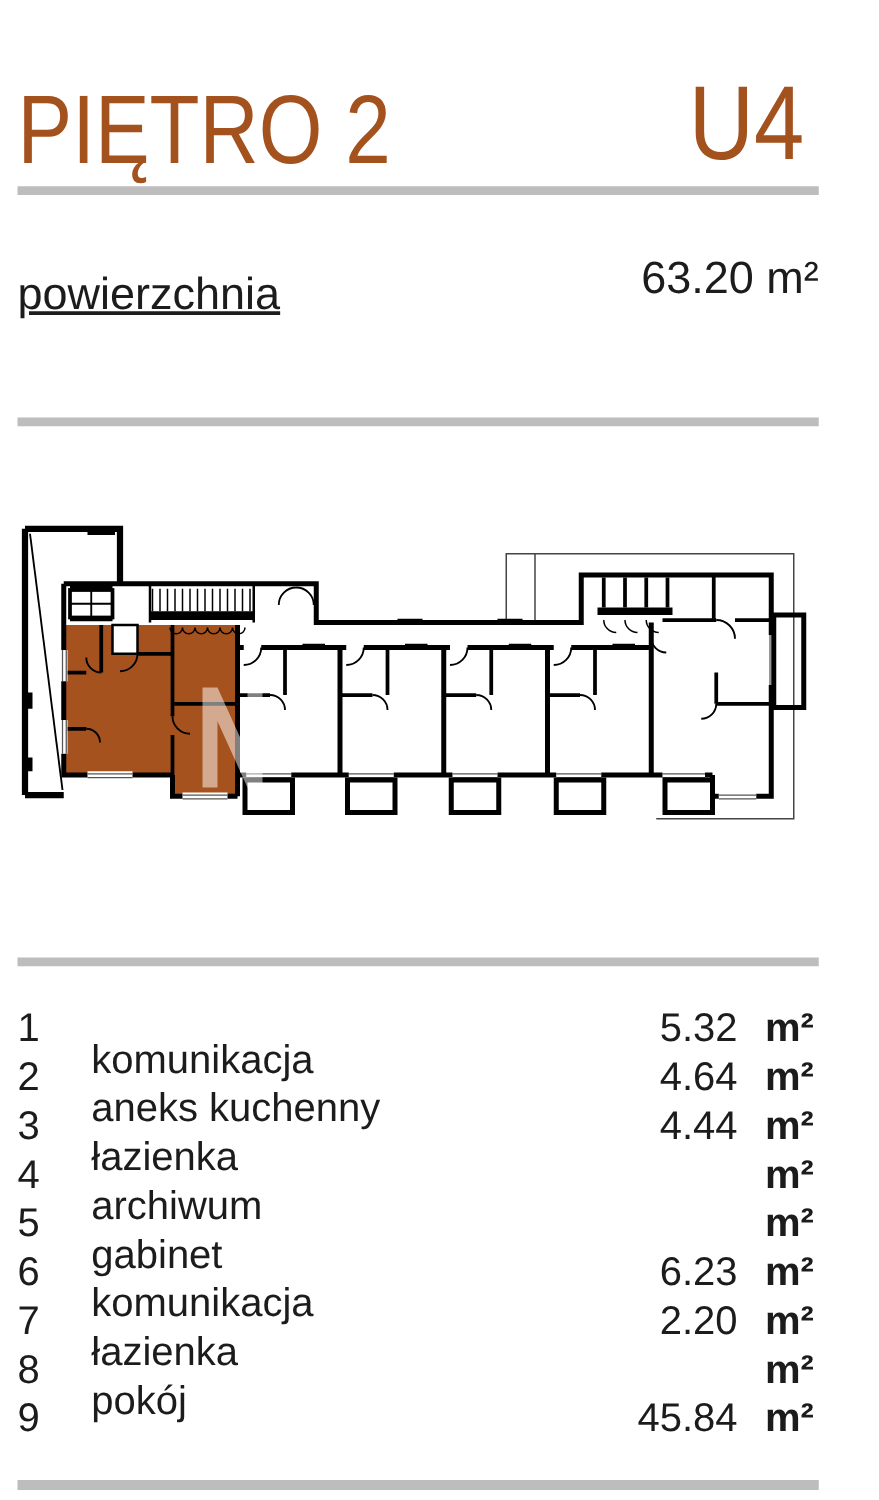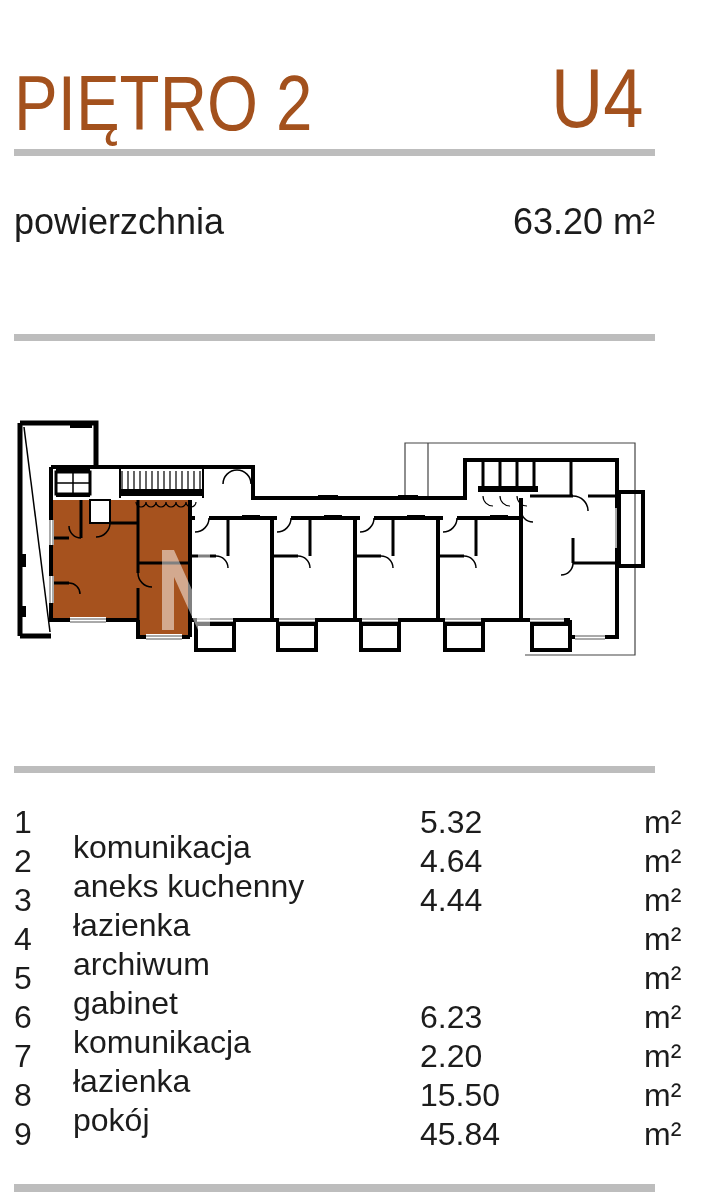--- a/index.html
+++ b/index.html
@@ -13,29 +13,29 @@
     left:14px;top:64px;font-size:78px;line-height:1;color:var(--accent,#a3511d);
     transform:scaleX(0.84);transform-origin:left top;white-space:nowrap;
   }
   .unit-code{
     right:60px;top:56px;font-size:84px;line-height:1;color:var(--accent,#a3511d);
     transform:scaleX(0.86);transform-origin:right top;white-space:nowrap;
   }
   .divider{
     left:14px;width:641px;height:7px;background:var(--divider,#bdbdbd);
   }
-  .area-label{left:14px;top:204px;font-size:36px;line-height:1;}
+  .area-label{left:14px;top:217px;font-size:36px;line-height:1;text-decoration:underline;}
   .area-value{right:48px;top:204px;font-size:36px;line-height:1;white-space:nowrap;}
   .plan-wrap{left:13px;top:418px;width:650px;height:245px;}
   .rooms{left:0;top:803px;width:703px;}
   .room-row{position:relative;height:39px;font-size:32px;line-height:39px;}
   .room-row .num{position:absolute;left:14px;}
   .room-row .nm{position:absolute;left:73px;white-space:nowrap;margin-top:25px;}
-  .room-row .val{position:absolute;left:420px;width:170px;}
-  .room-row .un{position:absolute;left:644px;}
+  .room-row .val{position:absolute;left:420px;width:170px;text-align:right;}
+  .room-row .un{position:absolute;left:612px;font-weight:bold;}
   svg{display:block;}
 </style>
 </head>
 <body>
 
 <div class="abs title">PIĘTRO 2</div>
 <div class="abs unit-code">U4</div>
 <div class="abs divider" style="top:149px"></div>
 
 <div class="abs area-label">powierzchnia</div>
@@ -202,21 +202,20 @@
   </div>
     <div class="room-row">
     <span class="num">7</span>
     <span class="nm">łazienka</span>
     <span class="val">2.20</span>
     <span class="un">m²</span>
   </div>
     <div class="room-row">
     <span class="num">8</span>
     <span class="nm">pokój</span>
-    <span class="val">15.50</span>
     <span class="un">m²</span>
   </div>
     <div class="room-row">
     <span class="num">9</span>
     <span class="val">45.84</span>
     <span class="un">m²</span>
   </div>
   </div>
 
 <div class="abs divider" style="top:1184px;height:8px"></div>

